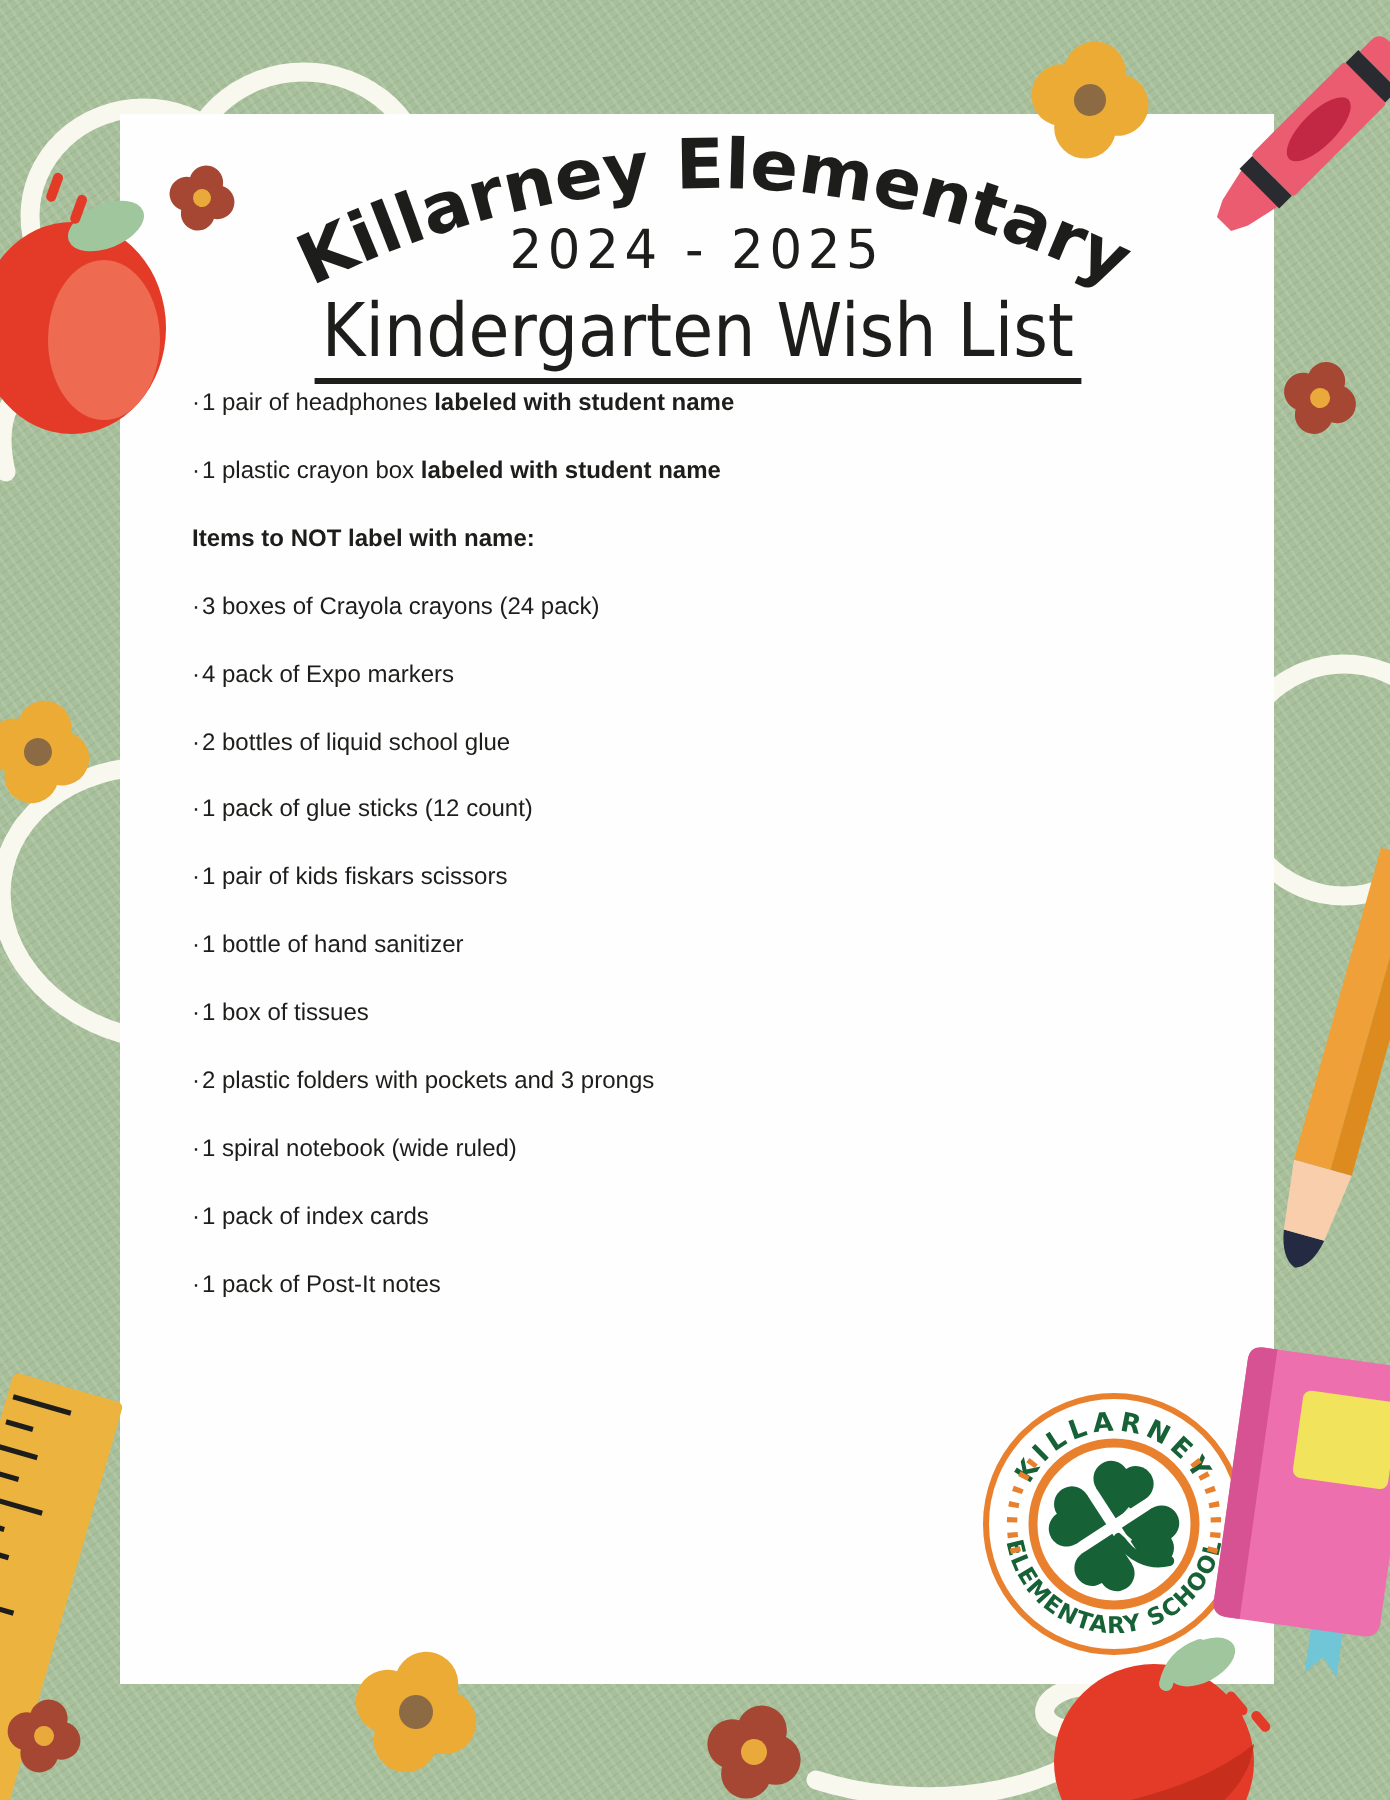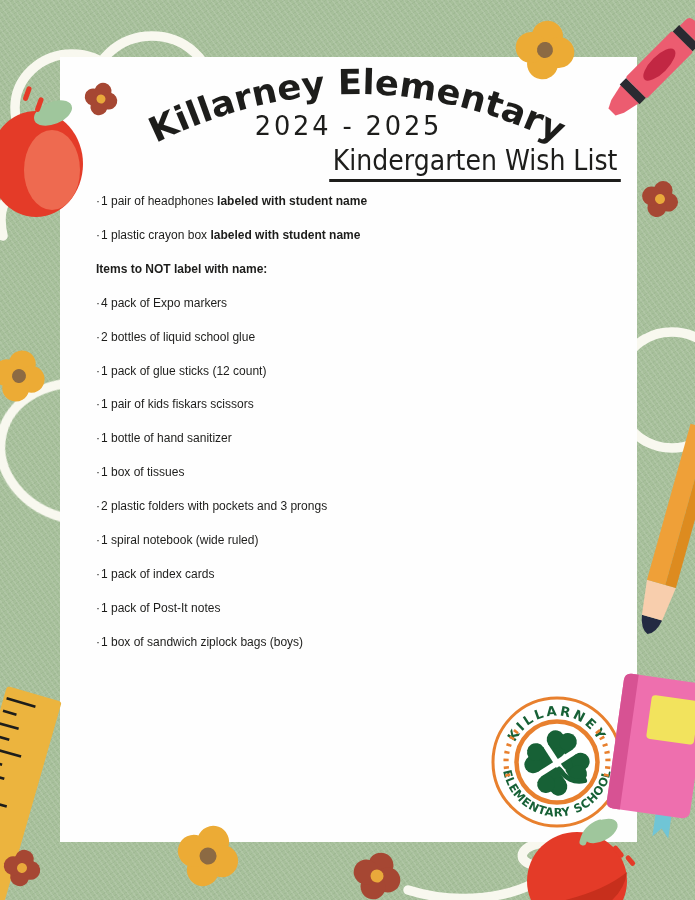--- a/index.html
+++ b/index.html
@@ -8,22 +8,22 @@
       background-image:
         repeating-linear-gradient(55deg, rgba(255,255,255,.10) 0 1.5px, rgba(255,255,255,0) 1.5px 4.5px),
         repeating-linear-gradient(-35deg, rgba(70,95,65,.07) 0 1px, rgba(70,95,65,0) 1px 4px);}
   svg.layer{position:absolute;left:0;top:0;display:block;}
   .chalk{fill:none;stroke:var(--chalk,#fbfaf2);stroke-width:9.5;stroke-linecap:round;opacity:.97;}
   .paper{position:absolute;left:60px;top:57px;width:577px;height:785px;background:var(--paper,#fefefe);}
   .arc-svg{position:absolute;left:0;top:0;}
   .arc-text{font-family:"DejaVu Sans",sans-serif;font-weight:700;font-size:34.5px;fill:var(--ink,#1d1d1b);}
   .year{position:absolute;top:53px;left:0;right:0;text-align:center;
         font-family:"DejaVu Sans",sans-serif;font-size:27px;letter-spacing:3px;color:var(--ink);transform:scaleX(.95);}
-  .wish{position:absolute;top:87px;left:0;right:0;text-align:right;font-family:"DejaVu Sans",sans-serif;
-        font-size:28px;color:var(--ink);}
+  .wish{position:absolute;top:87px;left:0;right:0;text-align:center;font-family:"DejaVu Sans",sans-serif;
+        font-size:37px;color:var(--ink);}
   .wish .u{display:inline-block;border-bottom:3px solid var(--ink);padding:0 4px 2px;transform:scaleX(.9);}
   .list{position:absolute;left:36px;top:128px;right:16px;}
   .row{line-height:33.9px;font-size:12px;color:var(--ink);white-space:nowrap;}
   .row .b{font-weight:700;}
   .row .bullet{margin-right:1px;}
   
   .f-white{fill:#ffffff}.f-red{fill:var(--red)}.f-redhl{fill:var(--red_hl)}.f-reddk{fill:var(--red_dk)}
   .f-sage{fill:var(--sage_leaf)}.s-sage{stroke:var(--sage_leaf)}
   .f-yellow{fill:var(--yellow)}.f-brown{fill:var(--brown_center)}
   .f-rust{fill:var(--rust)}.f-rustc{fill:var(--rust_center)}
@@ -67,31 +67,31 @@
     <div class="year">2024 - 2025</div>
 
     <div class="wish">
       <span class="u">Kindergarten Wish List</span>
     </div>
 
     <div class="list">
         <div class="row"><span class="bullet">·</span><span class="t">1 pair of headphones </span><span class="b">labeled with student name</span></div>
         <div class="row"><span class="bullet">·</span><span class="t">1 plastic crayon box </span><span class="b">labeled with student name</span></div>
         <div class="row"><span class="b">Items to NOT label with name:</span></div>
+        <div class="row"><span class="bullet">·</span><span class="t">3 boxes of Crayola crayons (24 pack)</span></div>
         <div class="row"><span class="bullet">·</span><span class="t">4 pack of Expo markers</span></div>
         <div class="row"><span class="bullet">·</span><span class="t">2 bottles of liquid school glue</span></div>
         <div class="row"><span class="bullet">·</span><span class="t">1 pack of glue sticks (12 count)</span></div>
         <div class="row"><span class="bullet">·</span><span class="t">1 pair of kids fiskars scissors</span></div>
         <div class="row"><span class="bullet">·</span><span class="t">1 bottle of hand sanitizer</span></div>
         <div class="row"><span class="bullet">·</span><span class="t">1 box of tissues</span></div>
         <div class="row"><span class="bullet">·</span><span class="t">2 plastic folders with pockets and 3 prongs</span></div>
         <div class="row"><span class="bullet">·</span><span class="t">1 spiral notebook (wide ruled)</span></div>
         <div class="row"><span class="bullet">·</span><span class="t">1 pack of index cards</span></div>
         <div class="row"><span class="bullet">·</span><span class="t">1 pack of Post-It notes</span></div>
-        <div class="row"><span class="bullet">·</span><span class="t">1 box of sandwich ziplock bags (boys)</span></div>
       </div>
   </div>
 
   <svg class="layer" style="left:489px;top:694px" width="136" height="136" viewBox="0 0 136 136">
     <defs>
       <path id="lgTop" d="M 21.5 68 A 46.5 46.5 0 0 1 114.5 68"></path>
       <path id="lgBot" d="M 13.5 68 A 54.5 54.5 0 0 0 122.5 68"></path>
     </defs>
     <circle cx="68" cy="68" r="64" class="f-white s-orange" stroke-width="3"></circle>
     <text class="lg-top" text-anchor="middle">

